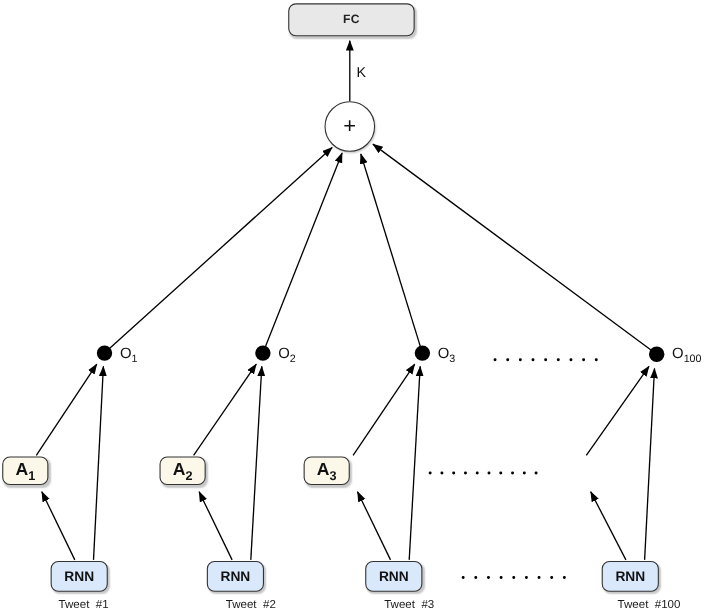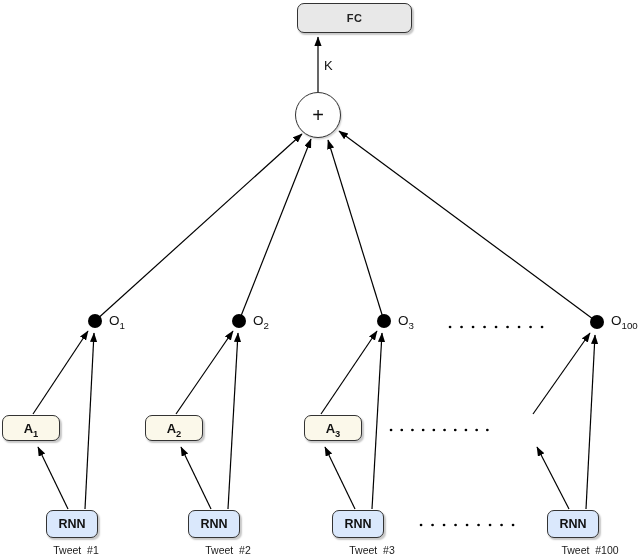--- a/index.html
+++ b/index.html
@@ -20,22 +20,22 @@
   .node { position:absolute; z-index:2; box-sizing:border-box; }
 
   .box {
     display:flex; align-items:center; justify-content:center;
     border: 1.4px solid var(--border, #333);
     border-radius: 7px;
     font-weight: bold;
     box-shadow: 1.5px 2px 1.5px rgba(0,0,0,0.22);
     background:#fff;
   }
-  .fc-box  { left:262px; top:3px;  width:115px; height:30px; background: var(--fc-fill,#E8E8E8); font-size:11px; color:#222; letter-spacing:0.3px;margin-left:35px; }
-  .a-box   { top:415px; width:58px; height:26px; background: var(--a-fill,#FBF8EA); font-size:13px;justify-content:center; }
+  .fc-box  { left:262px; top:3px;  width:115px; height:30px; background: var(--fc-fill,#E8E8E8); font-size:11px; color:#222; letter-spacing:0.3px; }
+  .a-box   { top:415px; width:42px; height:26px; background: var(--a-fill,#FBF8EA); font-size:16px;justify-content:center; }
   .rnn-box { top:510px; width:52px; height:28px; background: var(--rnn-fill,#DAE8FC); font-size:12.5px; }
 
   .sum-circle {
     left:295px; top:92px; width:46px; height:46px;
     border:1.4px solid var(--border,#333); border-radius:50%;
     background:#fff;
     display:flex; align-items:center; justify-content:center;
     font-size:20px; font-weight:400;
     box-shadow: 1px 1.5px 1.5px rgba(0,0,0,0.18);
   }
@@ -128,21 +128,21 @@
     <span><span>A</span><sub>2</sub></span>
   </div>
   <div class="node box rnn-box" style="left:188px">
     <span>RNN</span>
   </div>
   <div class="node tweet-label" style="left:186px">Tweet  #2</div>
 
   <div class="node o-label" style="left:398px">
     <span>O</span><sub>3</sub>
   </div>
-  <div class="node box a-box" style="left:304px">
+  <div class="node box a-box" style="left:276px">
     <span><span>A</span><sub>3</sub></span>
   </div>
   <div class="node box rnn-box" style="left:332px">
     <span>RNN</span>
   </div>
   <div class="node tweet-label" style="left:330px">Tweet  #3</div>
 
   <div class="node o-label" style="left:611px">
     <span>O</span><sub>100</sub>
   </div>

